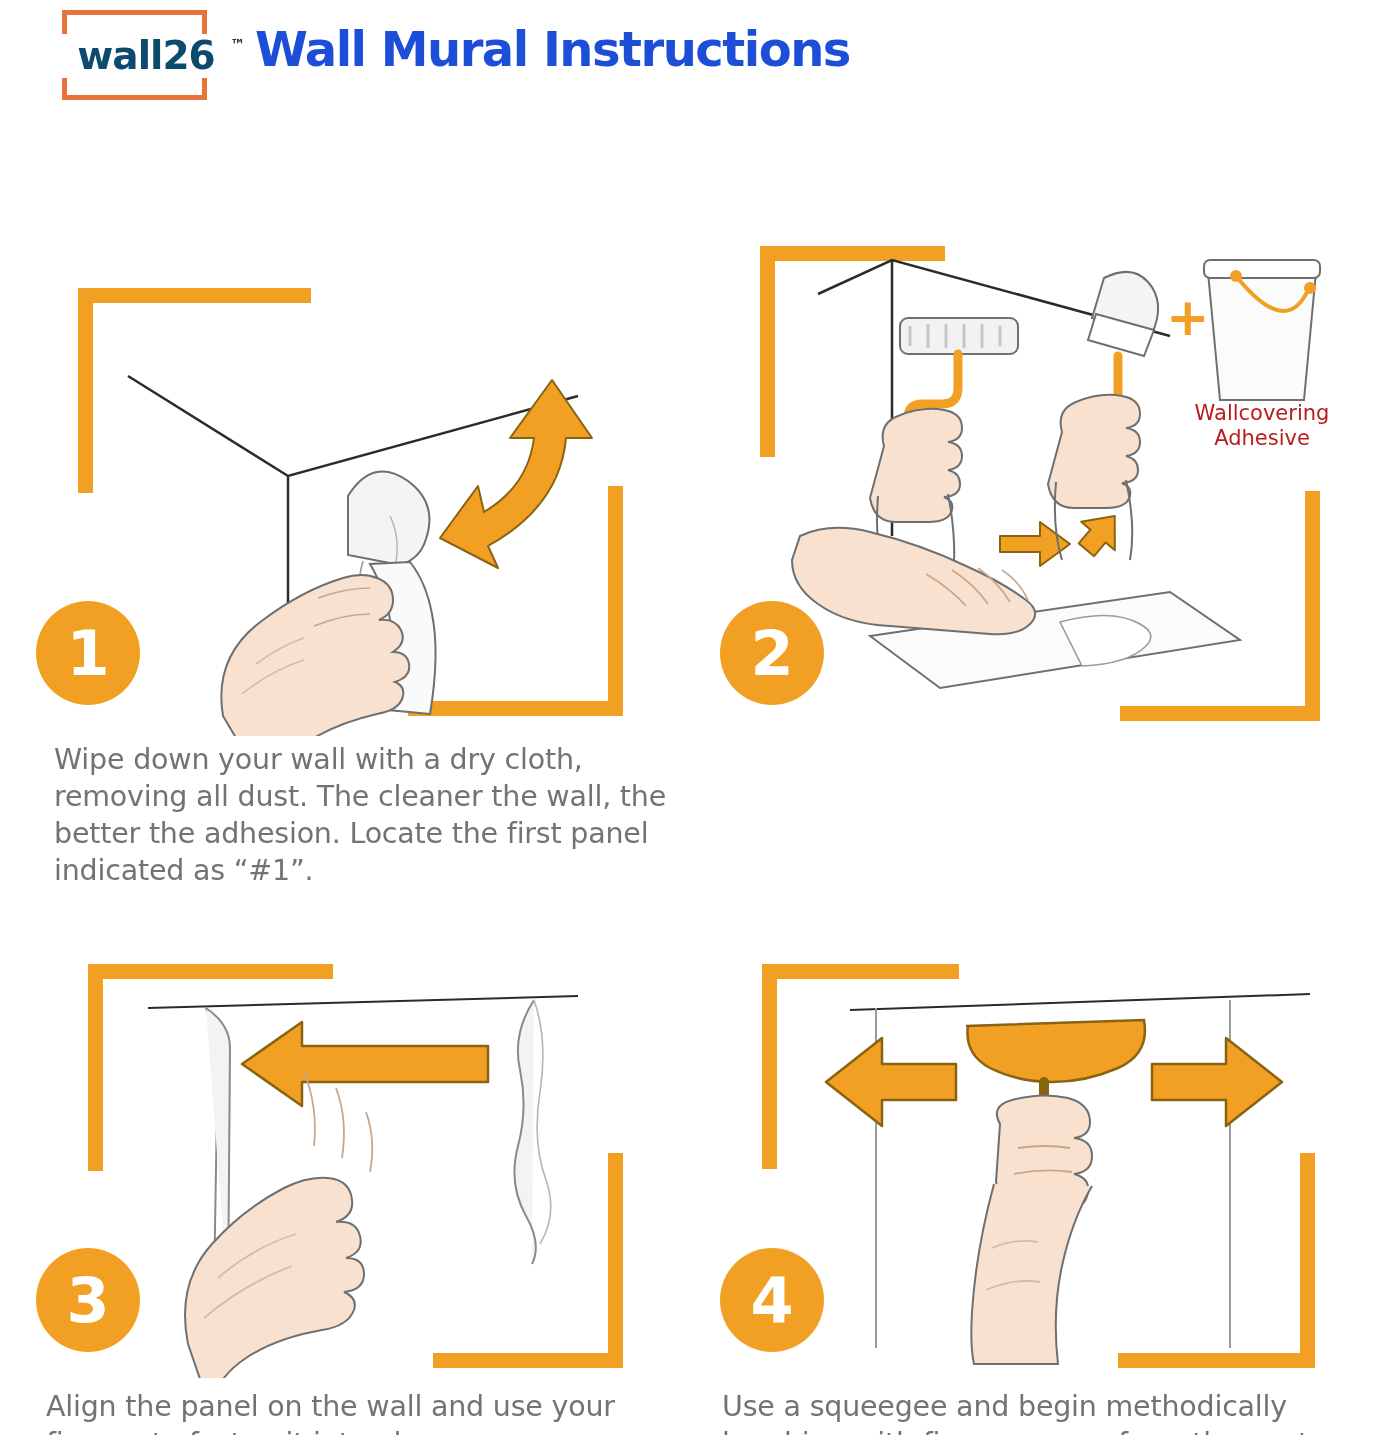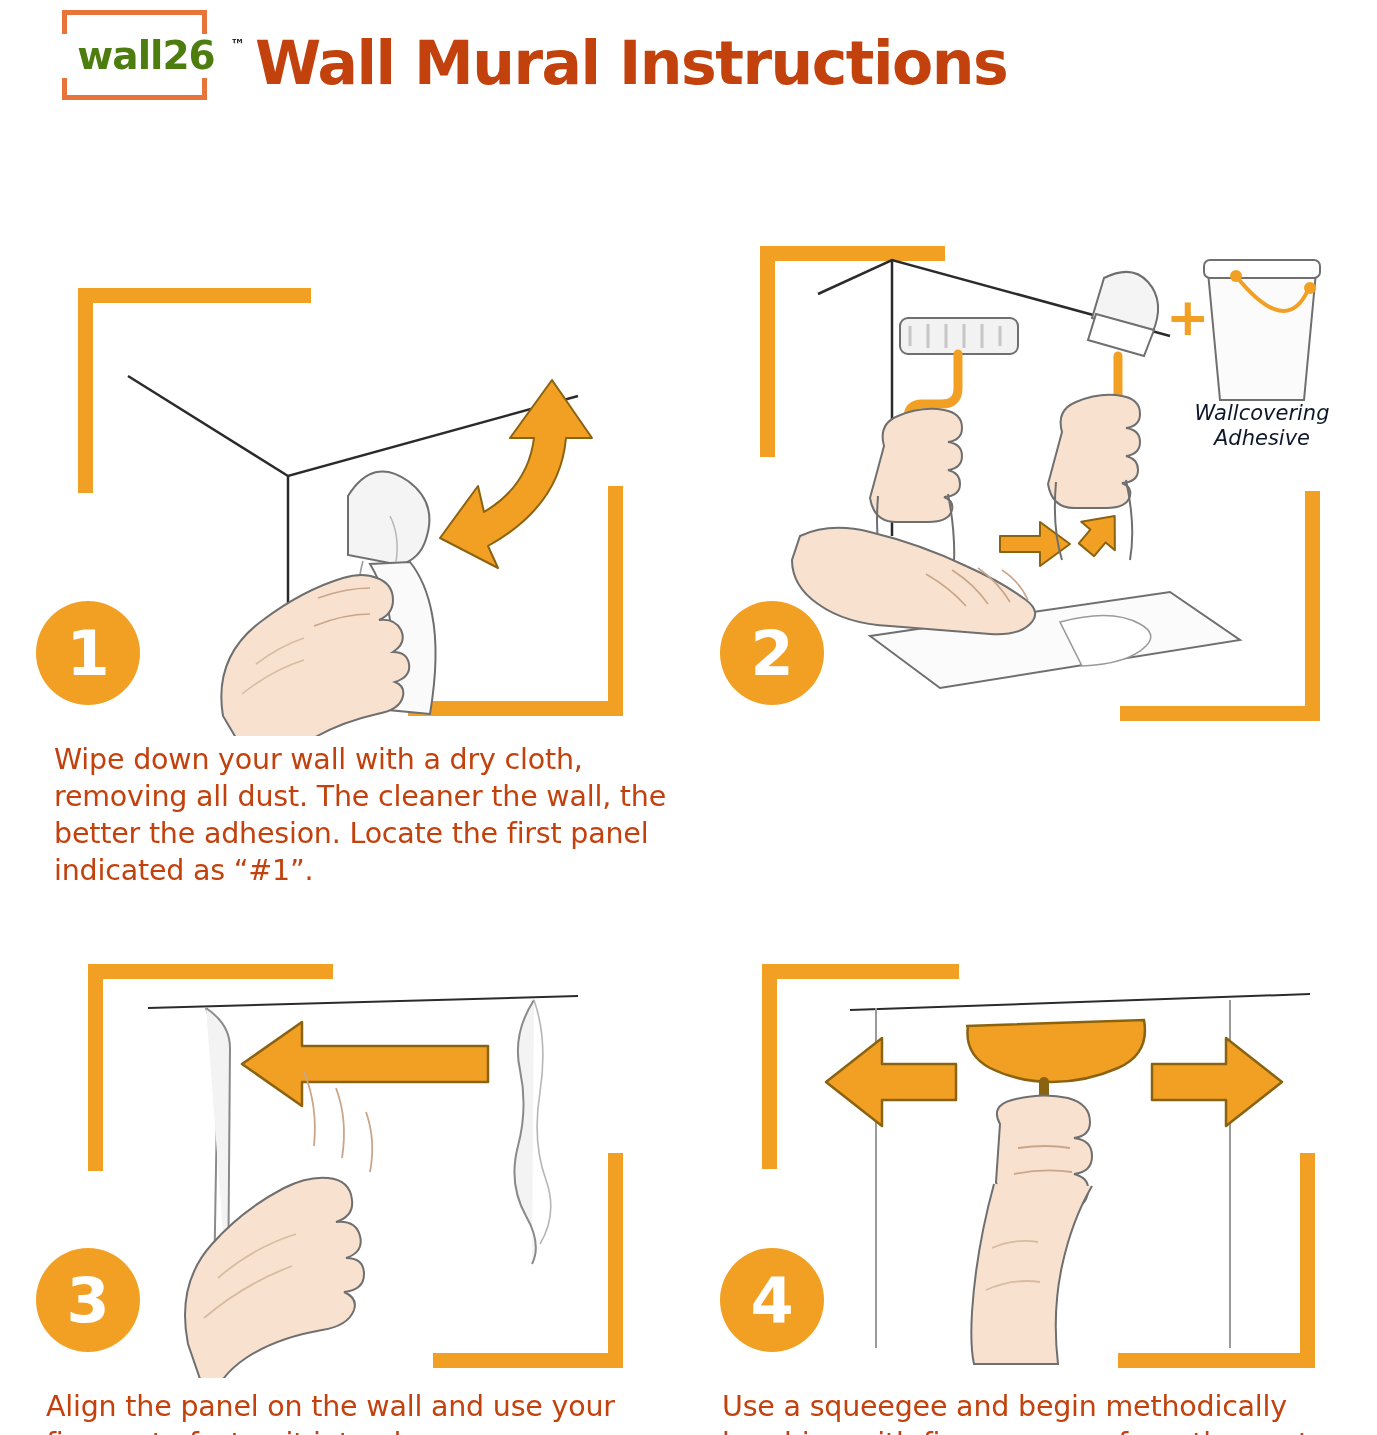--- a/index.html
+++ b/index.html
@@ -40,41 +40,41 @@
   .logo-wordmark {
     position: absolute;
     left: -2px;
     top: 24px;
     width: 172px;
     background: #ffffff;
     font-family: "DejaVu Sans", sans-serif;
     font-size: 39px;
     font-weight: 700;
     letter-spacing: -1px;
-    color: #4d7c0f;
+    color: #0c4a6e;
     text-align: center;
     line-height: 44px;
   }
   .logo-tm {
     position: absolute;
     left: 168px;
     top: 26px;
     font-size: 15px;
     font-weight: 700;
     color: #2b2b2b;
   }
   .page-title {
     position: absolute;
     left: 255px;
-    top: 28px;
-    font-family: "DejaVu Sans", sans-serif;
-    font-size: 60px;
+    top: 21px;
+    font-family: "DejaVu Sans", sans-serif;
+    font-size: 48px;
     font-weight: 700;
     letter-spacing: -1.5px;
-    color: #c2410c;
+    color: #1d4ed8;
     white-space: nowrap;
   }
 
   
   .grid {
     position: relative;
     width: 1377px;
   }
   .step {
     position: absolute;
@@ -120,37 +120,36 @@
     display: flex;
     align-items: center;
     justify-content: center;
     z-index: 5;
   }
 
   .caption {
     font-family: "DejaVu Sans", sans-serif;
     font-size: 28.5px;
     line-height: 1.30;
-    color: #c2410c;
+    color: #737373;
     letter-spacing: -0.2px;
     width: 640px;
   }
   .step-1 .caption { position: absolute; left: 36px; top: 495px; }
   .step-2 .caption { position: absolute; left: 22px; top: 505px; width: 648px; }
   .step-3 .caption { position: absolute; left: 28px; top: 440px; }
   .step-4 .caption { position: absolute; left: 22px; top: 440px; width: 648px; }
 
   .adhesive-label {
     position: absolute;
     font-size: 21px;
     line-height: 1.18;
     text-align: center;
-    color: #0f172a;
+    color: #b91c1c;
     width: 180px;
-    font-style: italic;
   }
 
   svg { display: block; }
 </style>
 </head>
 <body>
 
 <div class="header">
   <div class="logo">
     <div class="logo-frame"></div>

